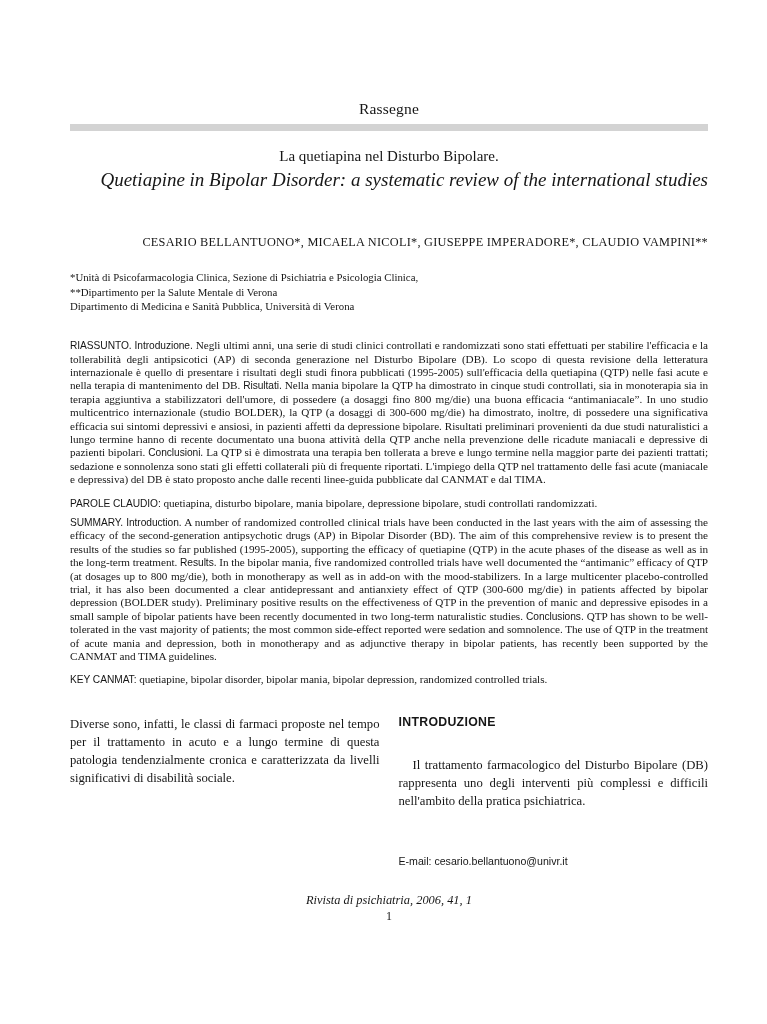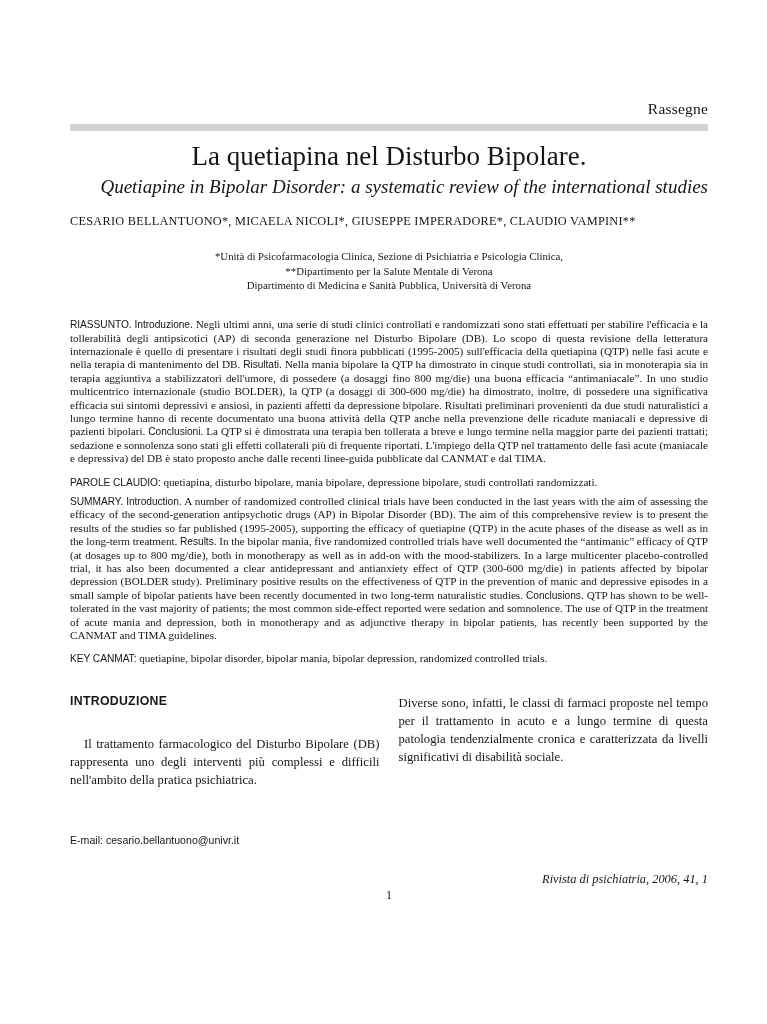--- a/index.html
+++ b/index.html
@@ -13,53 +13,53 @@
   body {
     color: #161616;
     font-family: "Liberation Serif", serif;
   }
   .page {
     width: 638px;
     margin: 0 59px 0 70px;
   }
   .kicker {
     margin-top: 100px;
-    text-align: right;
+    text-align: center;
     font-size: 15.5px;
     letter-spacing: 0.2px;
   }
   .rule {
     height: 7px;
     background: #d3d3d3;
     margin-top: 6px;
   }
   h1.title {
-    margin: 10px 0 0 0;
+    margin: 17px 0 0 0;
     font-weight: normal;
     text-align: center;
-    font-size: 27px;
+    font-size: 15px;
     line-height: 1.17;
   }
   .subtitle {
     margin-top: 3px;
     text-align: right;
     font-style: italic;
     font-size: 19px;
     line-height: 1.2;
   }
   .authors {
-    margin-top: 16px;
-    text-align: left;
+    margin-top: 44px;
+    text-align: right;
     font-size: 12.3px;
     letter-spacing: 0.25px;
     white-space: nowrap;
   }
   .affil {
     margin-top: 20px;
-    text-align: center;
+    text-align: left;
     font-size: 10.8px;
     line-height: 1.32;
   }
   .abstract {
     margin: 26px 0 0 0;
     text-align: justify;
     font-size: 11.2px;
     line-height: 13.4px;
     letter-spacing: -0.05px;
   }
@@ -95,21 +95,21 @@
   .col-right p {
     margin: 1px 0 0 0;
   }
   .email {
     margin-top: 44px;
     font-family: "Liberation Sans", sans-serif;
     font-size: 10.6px;
   }
   .footer-journal {
     margin-top: 24px;
-    text-align: right;
+    text-align: center;
     font-style: italic;
     font-size: 12.4px;
   }
   .footer-page {
     margin-top: 1px;
     text-align: center;
     font-size: 12px;
   }
 </style>
 </head>
@@ -135,26 +135,26 @@
 
   <p class="abstract"><span class="lbl">RIASSUNTO. Introduzione.</span><span> Negli ultimi anni, una serie di studi clinici controllati e randomizzati sono stati effettuati per stabilire l'efficacia e la tollerabilità degli antipsicotici (AP) di seconda generazione nel Disturbo Bipolare (DB). Lo scopo di questa revisione della letteratura internazionale è quello di presentare i risultati degli studi finora pubblicati (1995-2005) sull'efficacia della quetiapina (QTP) nelle fasi acute e nella terapia di mantenimento del DB. </span><span class="lbl">Risultati.</span><span> Nella mania bipolare la QTP ha dimostrato in cinque studi controllati, sia in monoterapia sia in terapia aggiuntiva a stabilizzatori dell'umore, di possedere (a dosaggi fino 800 mg/die) una buona efficacia “antimaniacale”. In uno studio multicentrico internazionale (studio BOLDER), la QTP (a dosaggi di 300-600 mg/die) ha dimostrato, inoltre, di possedere una significativa efficacia sui sintomi depressivi e ansiosi, in pazienti affetti da depressione bipolare. Risultati preliminari provenienti da due studi naturalistici a lungo termine hanno di recente documentato una buona attività della QTP anche nella prevenzione delle ricadute maniacali e depressive di pazienti bipolari. </span><span class="lbl">Conclusioni.</span><span> La QTP si è dimostrata una terapia ben tollerata a breve e lungo termine nella maggior parte dei pazienti trattati; sedazione e sonnolenza sono stati gli effetti collaterali più di frequente riportati. L'impiego della QTP nel trattamento delle fasi acute (maniacale e depressiva) del DB è stato proposto anche dalle recenti linee-guida pubblicate dal CANMAT e dal TIMA.</span></p>
 
   <p class="abstract kwline"><span class="lbl">PAROLE CLAUDIO:</span><span> quetiapina, disturbo bipolare, mania bipolare, depressione bipolare, studi controllati randomizzati.</span></p>
 
   <p class="abstract en"><span class="lbl">SUMMARY. Introduction.</span><span> A number of randomized controlled clinical trials have been conducted in the last years with the aim of assessing the efficacy of the second-generation antipsychotic drugs (AP) in Bipolar Disorder (BD). The aim of this comprehensive review is to present the results of the studies so far published (1995-2005), supporting the efficacy of quetiapine (QTP) in the acute phases of the disease as well as in the long-term treatment. </span><span class="lbl">Results.</span><span> In the bipolar mania, five randomized controlled trials have well documented the “antimanic” efficacy of QTP (at dosages up to 800 mg/die), both in monotherapy as well as in add-on with the mood-stabilizers. In a large multicenter placebo-controlled trial, it has also been documented a clear antidepressant and antianxiety effect of QTP (300-600 mg/die) in patients affected by bipolar depression (BOLDER study). Preliminary positive results on the effectiveness of QTP in the prevention of manic and depressive episodes in a small sample of bipolar patients have been recently documented in two long-term naturalistic studies. </span><span class="lbl">Conclusions.</span><span> QTP has shown to be well-tolerated in the vast majority of patients; the most common side-effect reported were sedation and somnolence. The use of QTP in the treatment of acute mania and depression, both in monotherapy and as adjunctive therapy in bipolar patients, has recently been supported by the CANMAT and TIMA guidelines.</span></p>
 
   <p class="abstract kwline"><span class="lbl">KEY CANMAT:</span><span> quetiapine, bipolar disorder, bipolar mania, bipolar depression, randomized controlled trials.</span></p>
 
   <div class="intro-section">
+    <div class="col col-right">
+      <p>Diverse sono, infatti, le classi di farmaci proposte nel tempo per il trattamento in acuto e a lungo termine di questa patologia tendenzialmente cronica e caratterizzata da livelli significativi di disabilità sociale.</p>
+    </div>
     <div class="col col-left">
       <h2 class="intro-heading">INTRODUZIONE</h2>
       <p>Il trattamento farmacologico del Disturbo Bipolare (DB) rappresenta uno degli interventi più complessi e difficili nell'ambito della pratica psichiatrica.</p>
       <div class="email">E-mail: cesario.bellantuono@univr.it</div>
-    </div>
-    <div class="col col-right">
-      <p>Diverse sono, infatti, le classi di farmaci proposte nel tempo per il trattamento in acuto e a lungo termine di questa patologia tendenzialmente cronica e caratterizzata da livelli significativi di disabilità sociale.</p>
     </div>
   </div>
 
   <div class="footer-journal">Rivista di psichiatria, 2006, 41, 1</div>
   <div class="footer-page">1</div>
 
 </div>
 
 </body></html>

